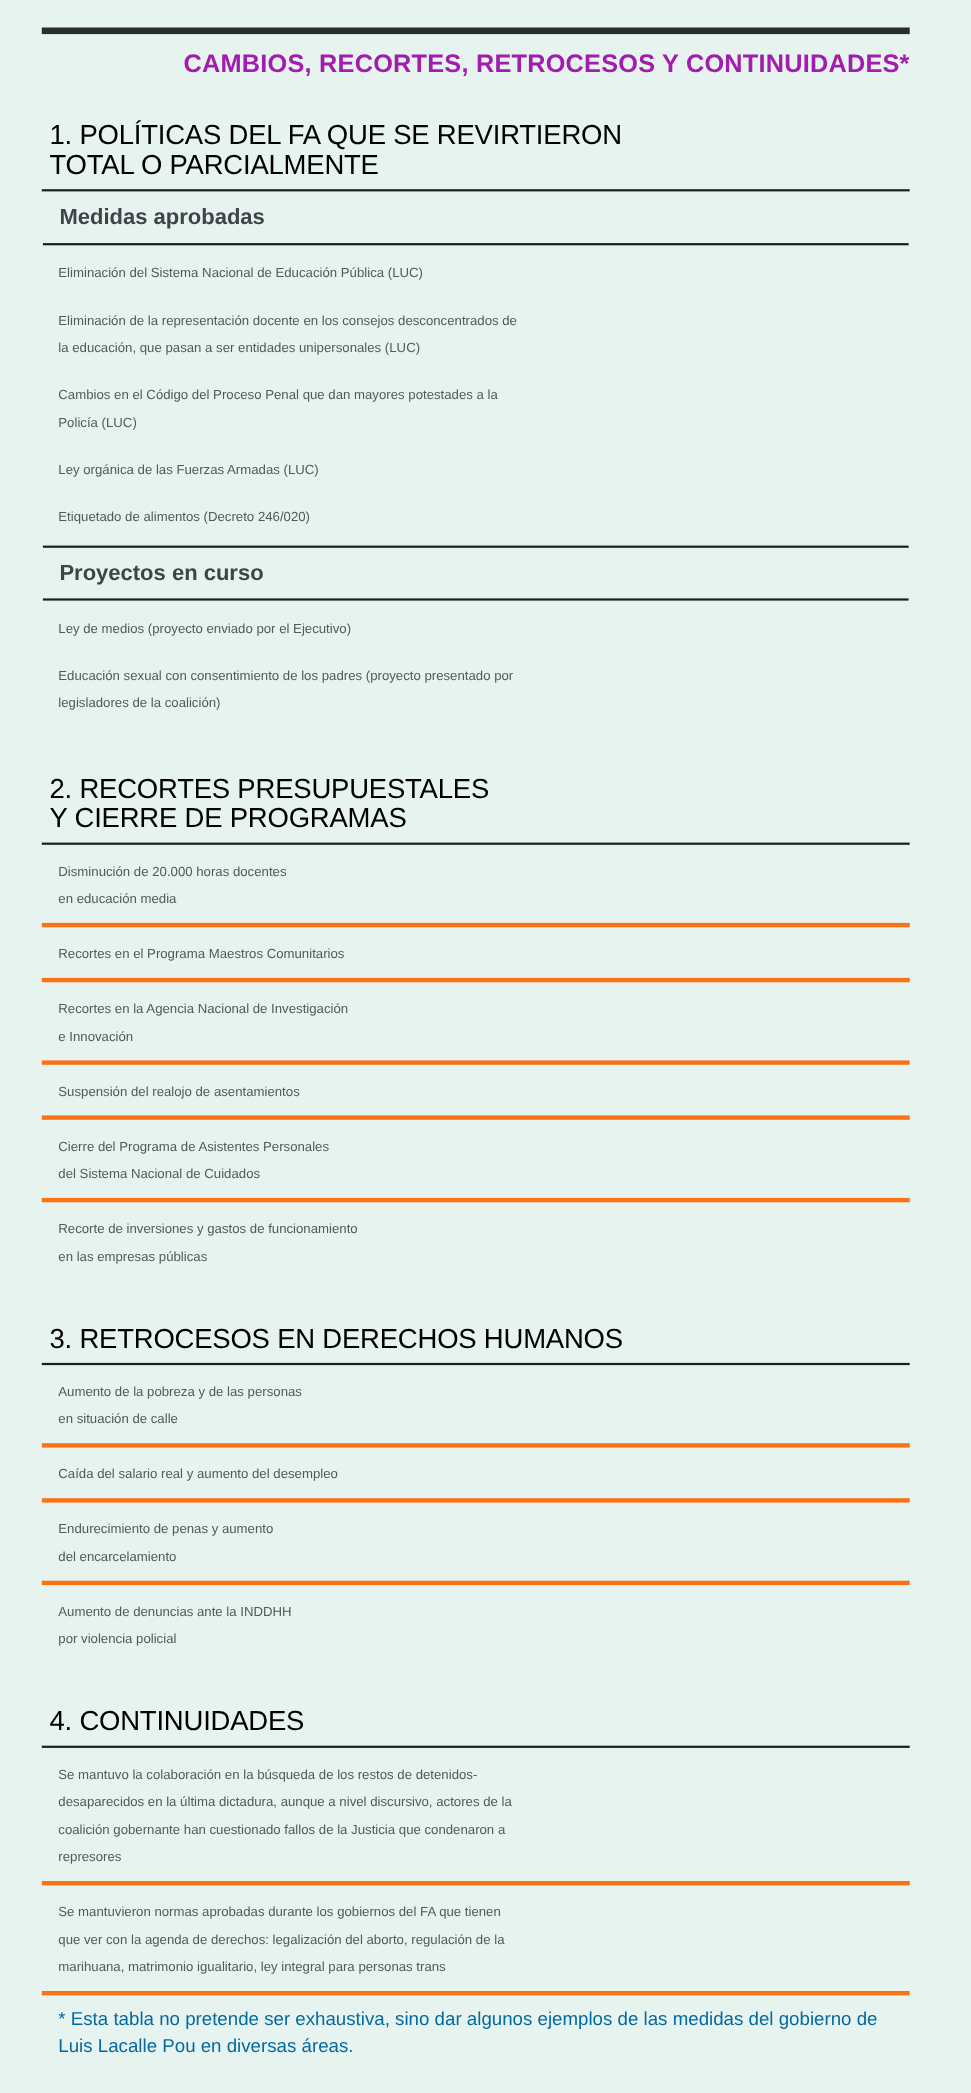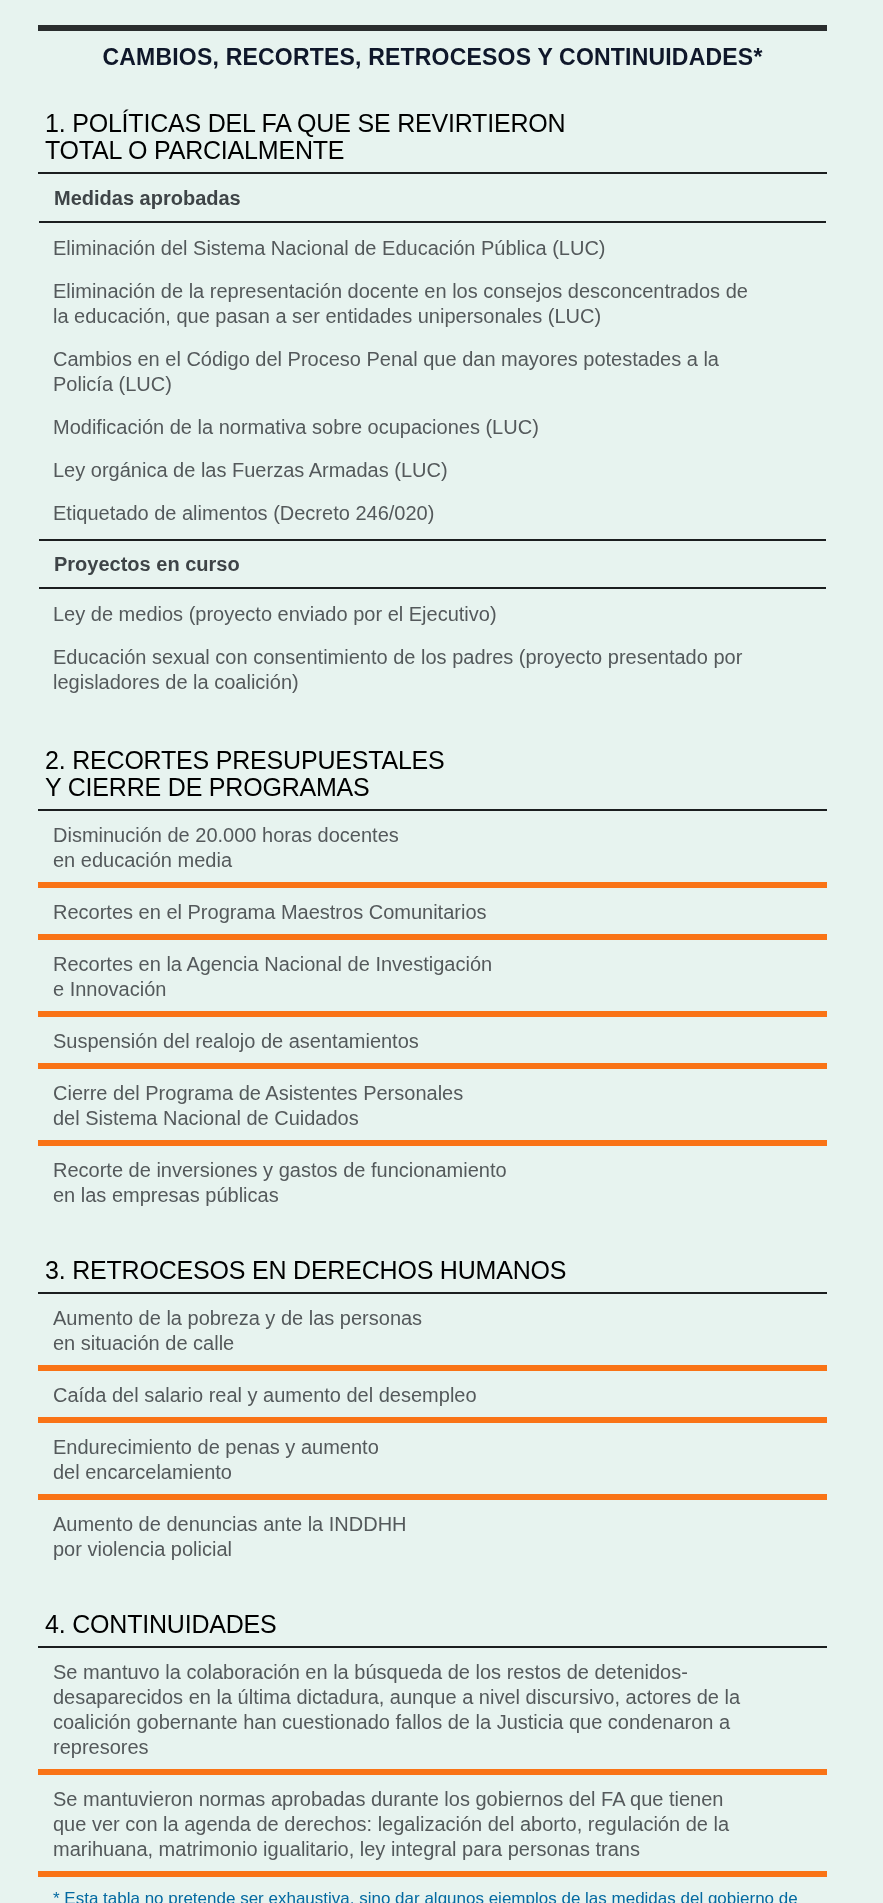--- a/index.html
+++ b/index.html
@@ -19,22 +19,22 @@
   .topbar {
     height: 6px;
     background: #2a2d2e;
   }
   .title {
     margin: 13px 0 0 0;
     font-size: 23px;
     line-height: 26px;
     font-weight: bold;
     letter-spacing: 0.2px;
-    text-align: center;
-    color: #0f172a;
+    text-align: right;
+    color: #a21caf;
   }
   .sec { margin-top: 40px; }
   .sec-heading {
     margin: 0;
     padding: 0 0 8px 7px;
     font-size: 25px;
     line-height: 27px;
     font-weight: 400;
     letter-spacing: -0.2px;
     color: #000000;
@@ -52,32 +52,32 @@
   }
   .group + .group .subheading {
     border-top: 2px solid #1b1e1f;
   }
   .list {
     list-style: none;
     margin: 0;
     padding: 12px 0;
   }
   .list li {
-    font-size: 20px;
+    font-size: 12px;
     line-height: 25px;
     color: #54595b;
     padding-left: 15px;
     white-space: pre-line;
   }
   .list.plain li { margin-bottom: 18px; }
   .list.plain li:last-child { margin-bottom: 0; margin-top: 16px; }
   .list.ruled { padding: 0; }
   .list.ruled li {
     padding: 12px 0 9px 15px;
-    border-bottom: 6px solid #f97316;
+    border-bottom: 4px solid #f97316;
   }
   .list.ruled.open li:last-child { border-bottom: none; }
   .footnote {
     margin: 0;
     padding: 10px 0 0 15px;
     font-size: 17px;
     line-height: 24px;
     color: #0369a1;
     white-space: pre-line;
   }
@@ -96,21 +96,20 @@
 TOTAL O PARCIALMENTE</h2>
 
     <div class="group">
       <h3 class="subheading">Medidas aprobadas</h3>
       <ul class="list plain">
         <li class="row">Eliminación del Sistema Nacional de Educación Pública (LUC)</li>
         <li class="row">Eliminación de la representación docente en los consejos desconcentrados de
 la educación, que pasan a ser entidades unipersonales (LUC)</li>
         <li class="row">Cambios en el Código del Proceso Penal que dan mayores potestades a la
 Policía (LUC)</li>
-        <li class="row">Modificación de la normativa sobre ocupaciones (LUC)</li>
         <li class="row">Ley orgánica de las Fuerzas Armadas (LUC)</li>
         <li class="row">Etiquetado de alimentos (Decreto 246/020)</li>
       </ul>
     </div>
 
     <div class="group">
       <h3 class="subheading">Proyectos en curso</h3>
       <ul class="list plain">
         <li class="row">Ley de medios (proyecto enviado por el Ejecutivo)</li>
         <li class="row">Educación sexual con consentimiento de los padres (proyecto presentado por

